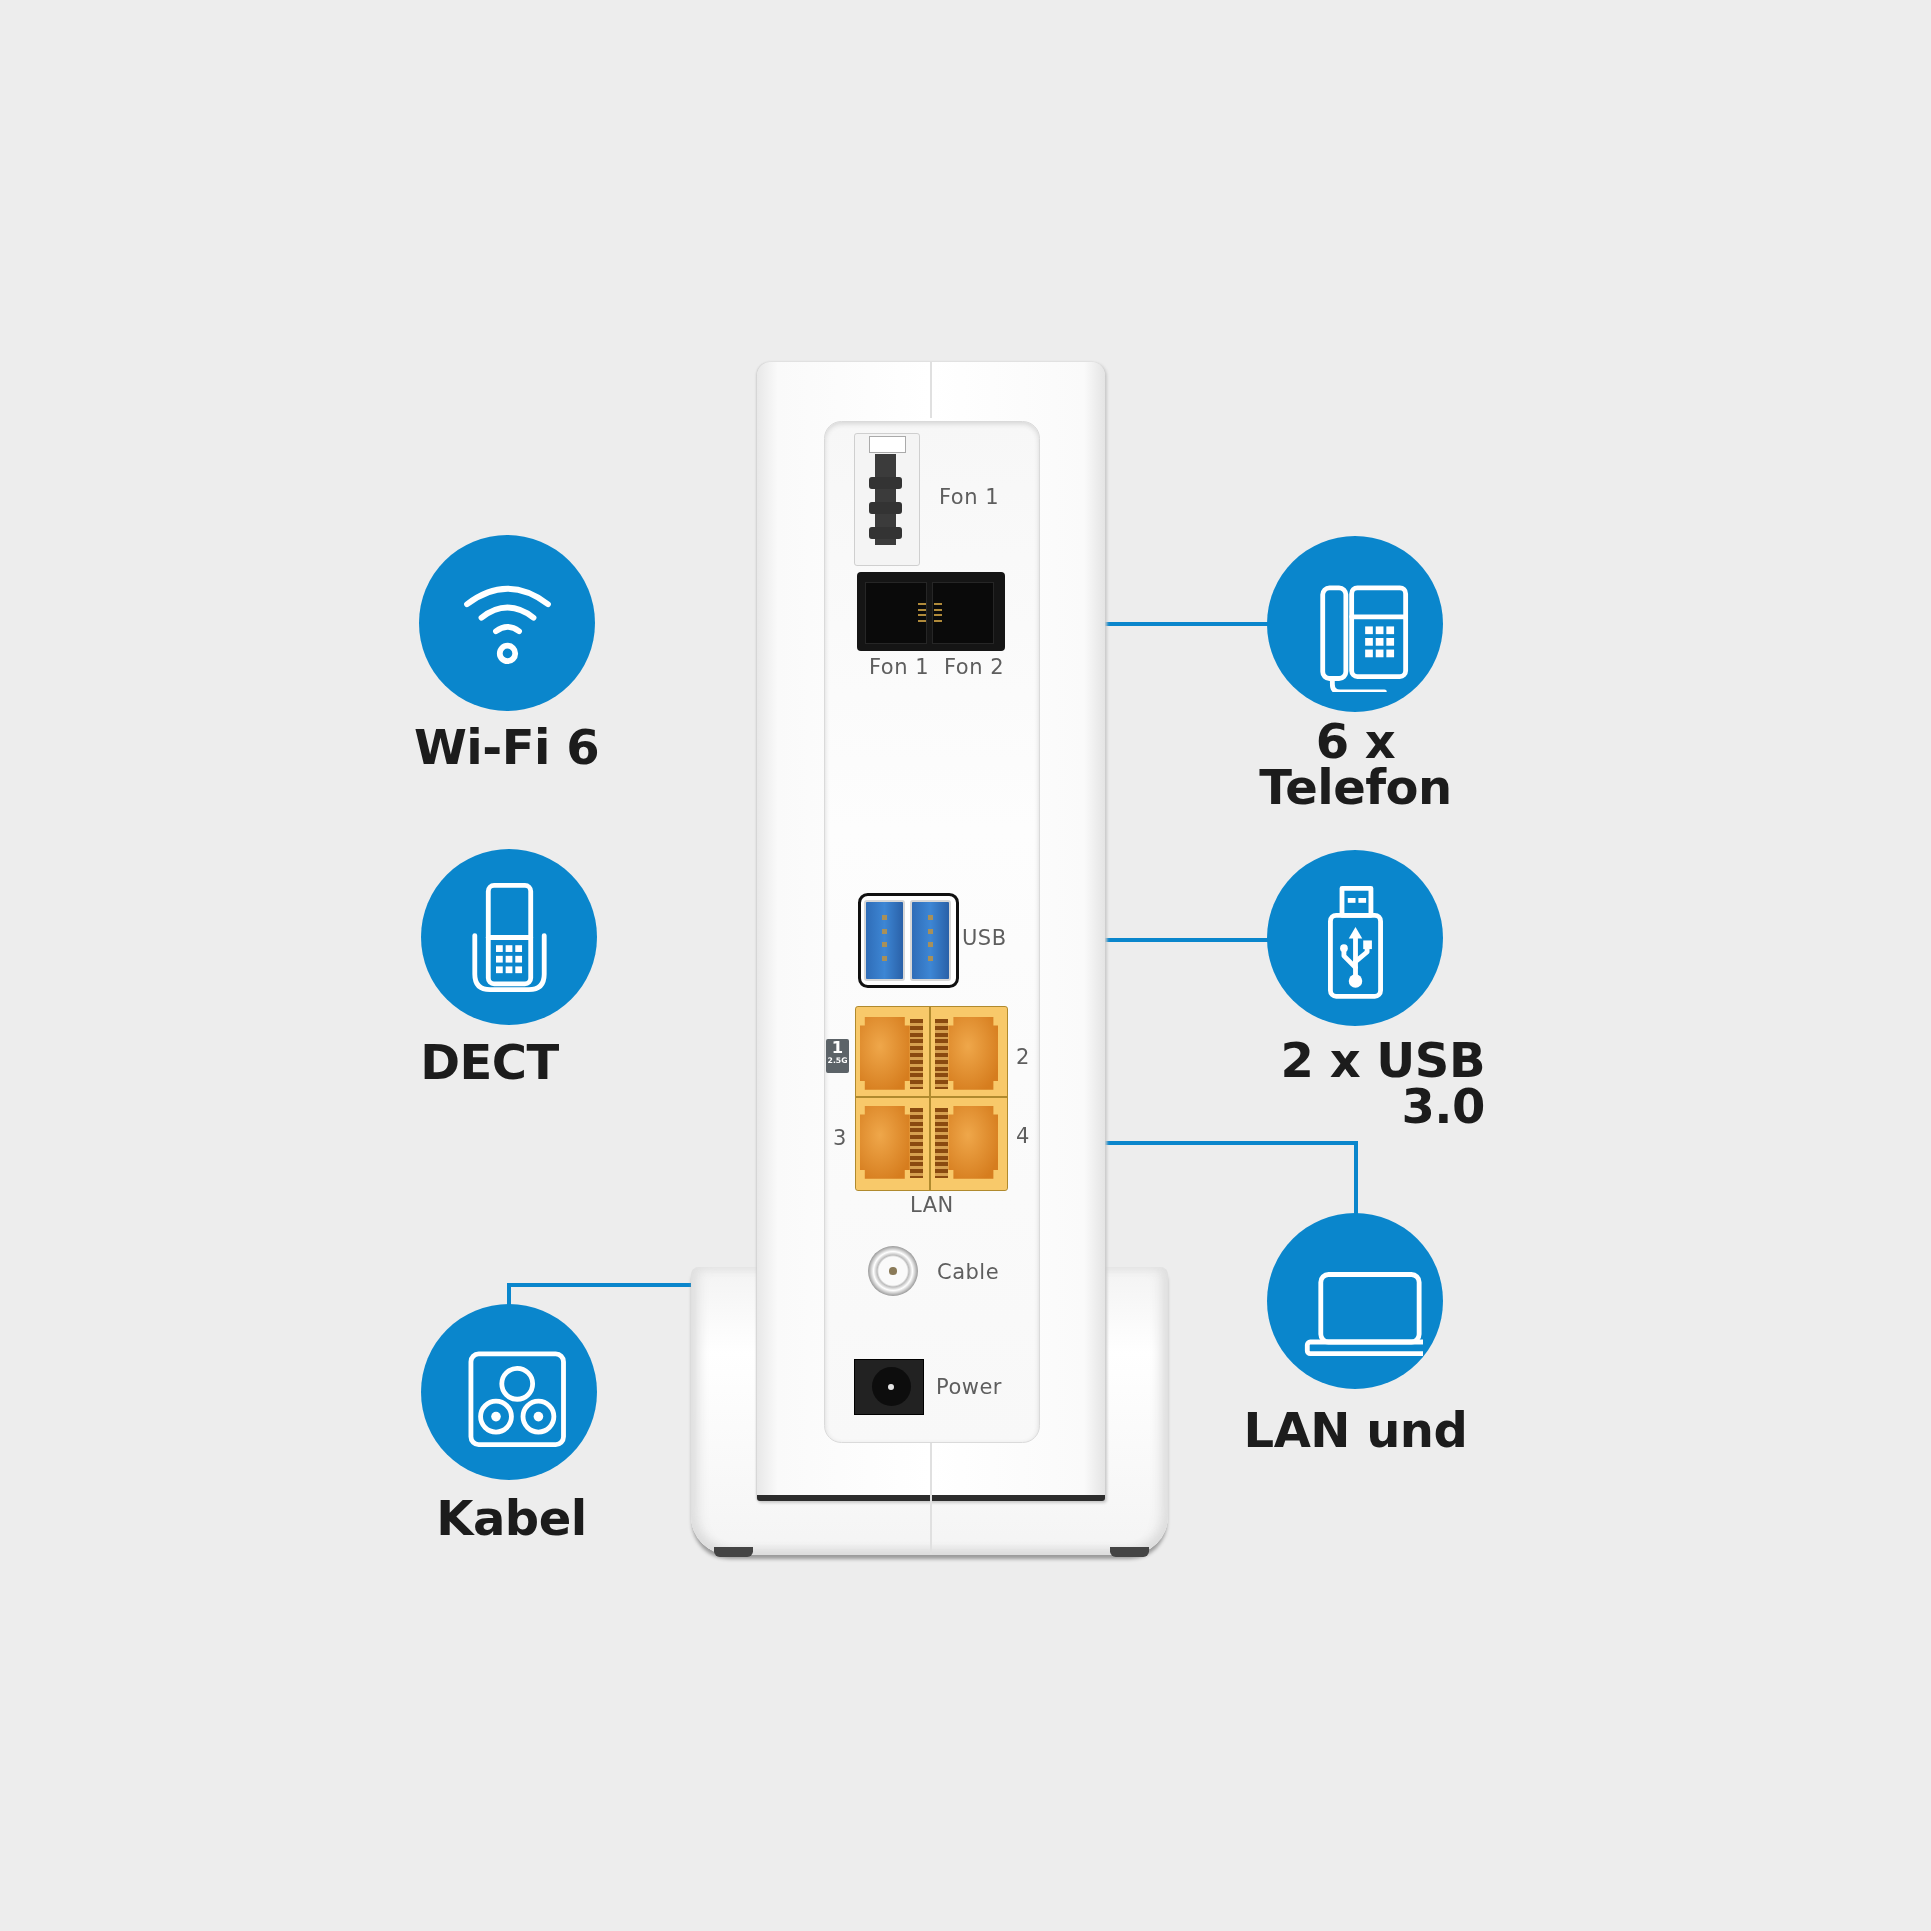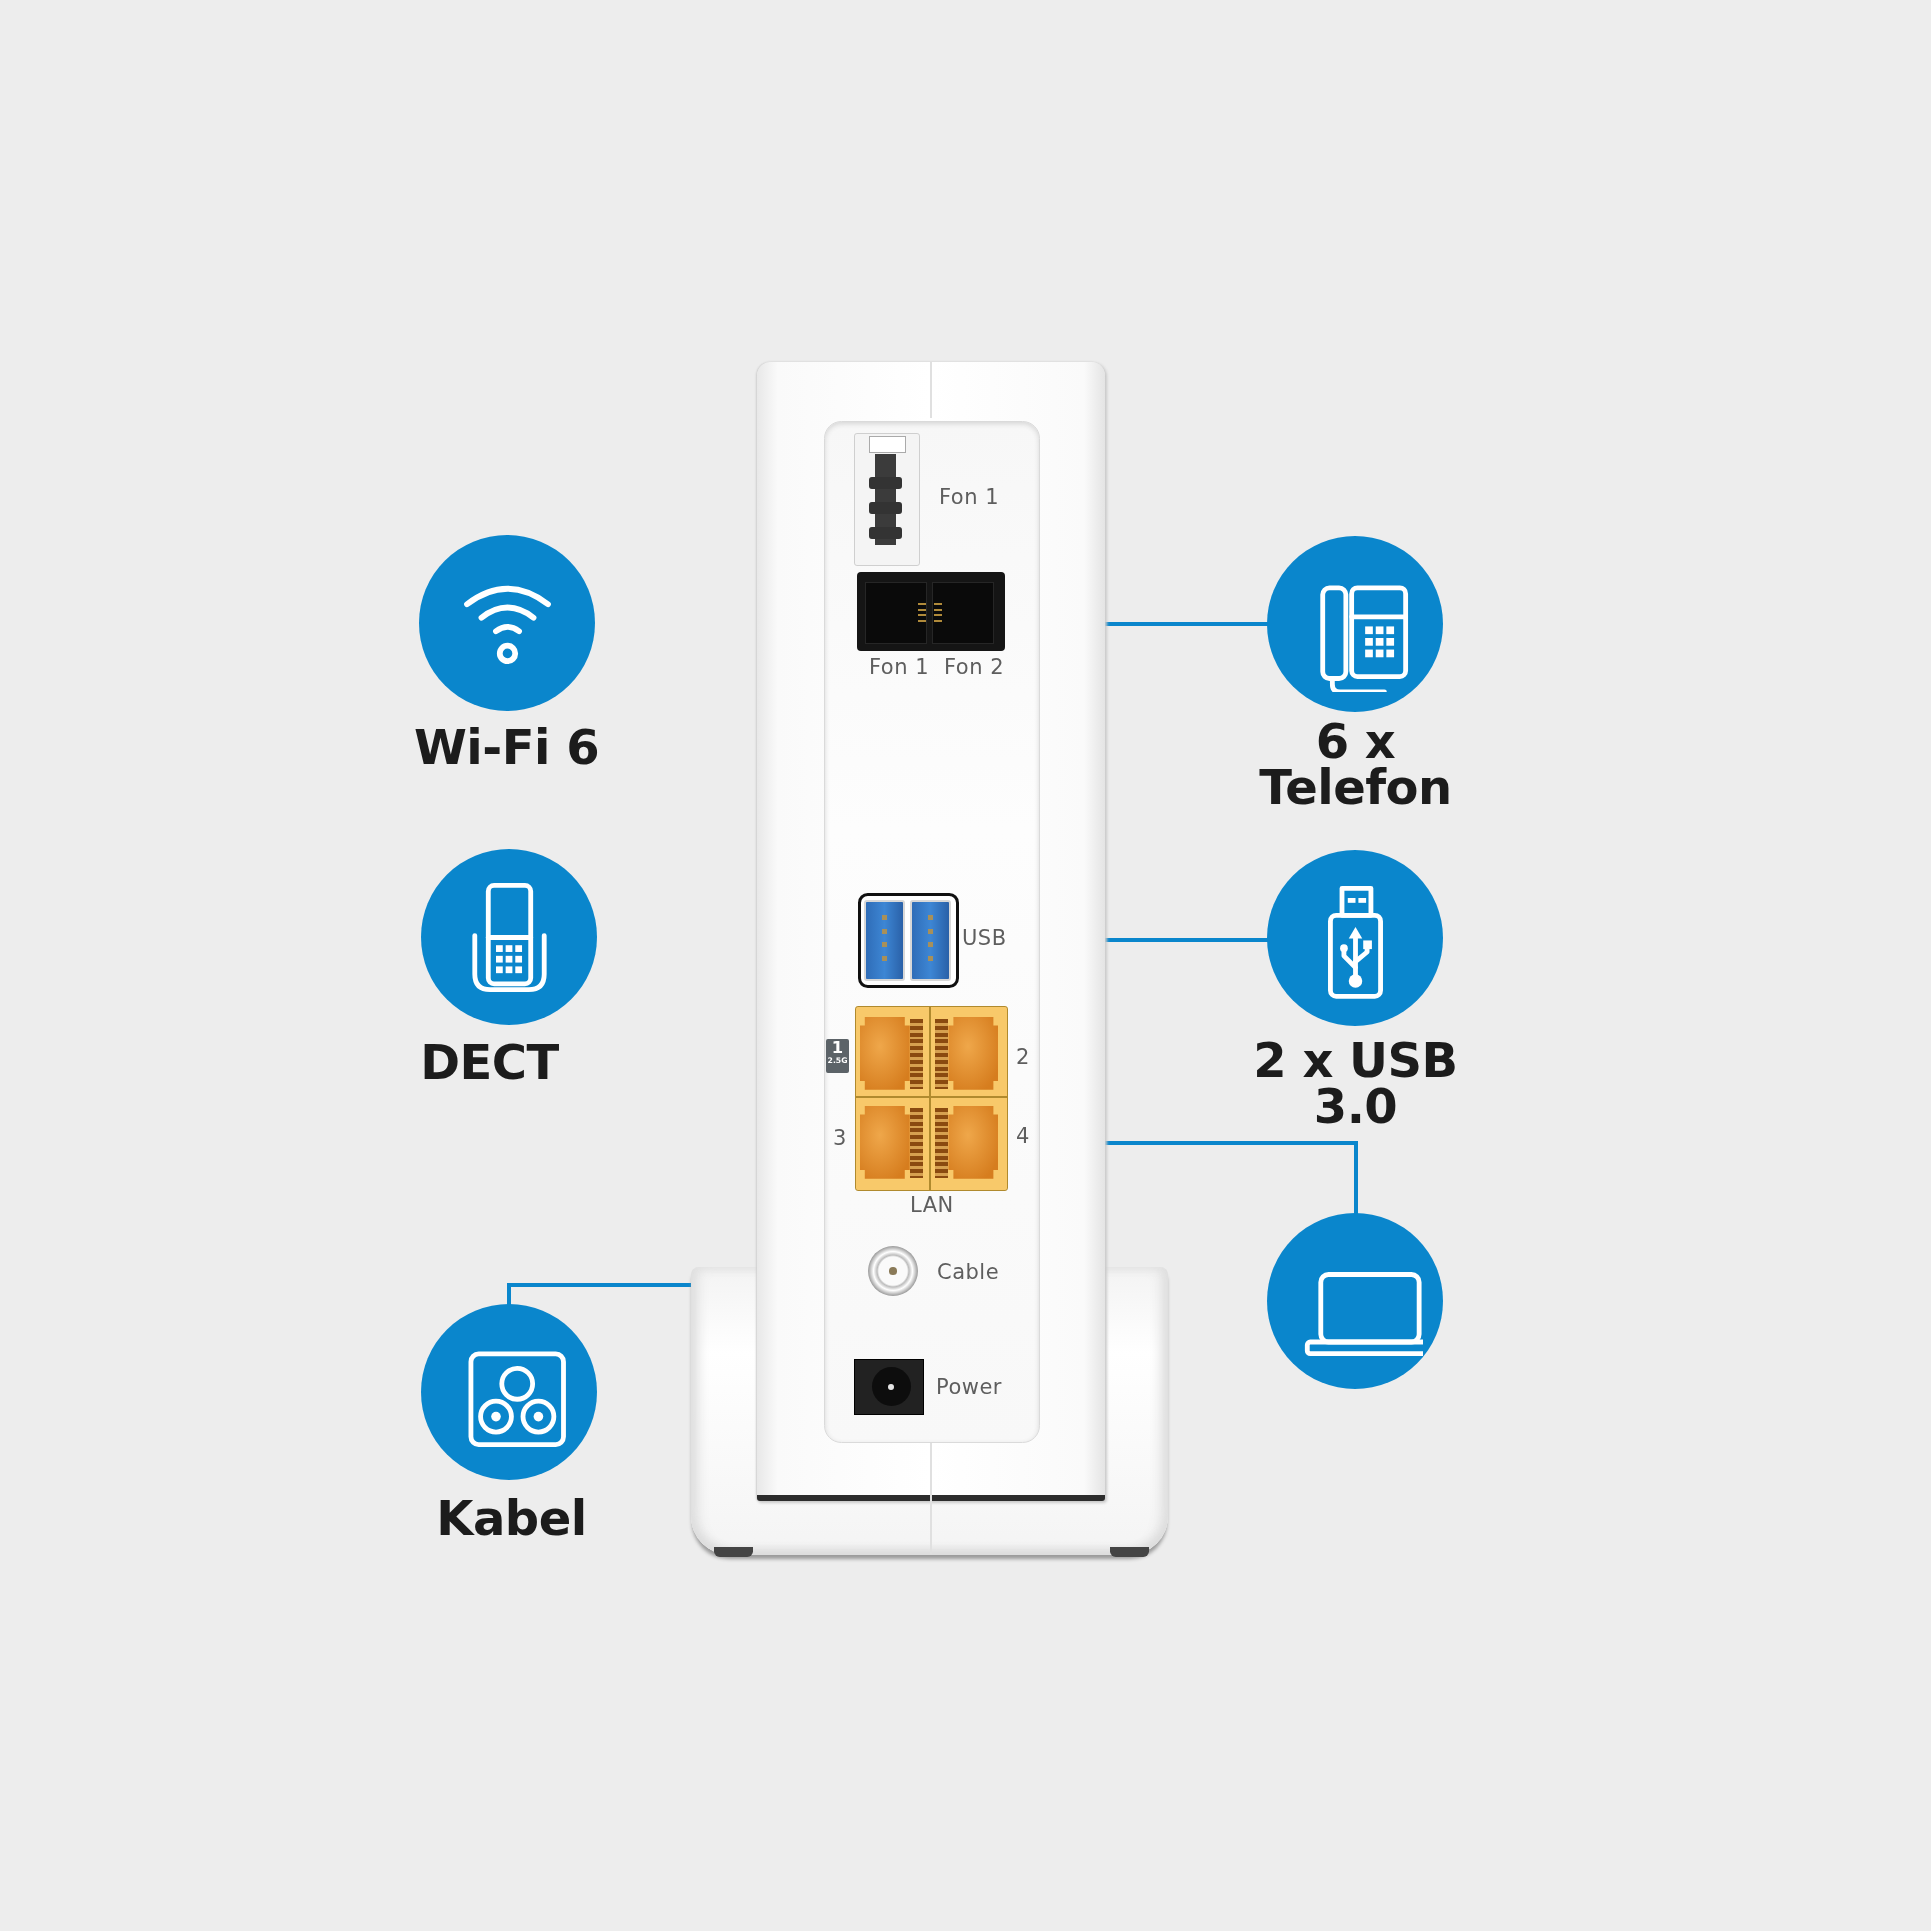--- a/index.html
+++ b/index.html
@@ -273,28 +273,29 @@
       <g fill="#fff">
         <rect x="62" y="28" width="8" height="5"></rect>
           <rect x="73" y="28" width="8" height="5"></rect>
         <polygon points="70,58 63,70 77,70"></polygon>
         <circle cx="58" cy="80" r="4"></circle>
         <rect x="78" y="72" width="9" height="9"></rect>
         <circle cx="70" cy="114" r="7"></circle>
       </g>
     </svg>
   </div>
-  <div class="feature-label" style="left:1226px; top:1037px; width:259px;">2 x USB 3.0</div>
+  <div class="feature-label" style="left:1226px; top:1037px; width:259px;text-align:right;">2 x USB 3.0</div>
 </div>
 
 <div>
   <div class="feature-circle" style="left:1267px; top:1213px;">
     <svg viewBox="0 0 140 140">
       <g fill="none" stroke="#fff" stroke-width="5" stroke-linejoin="round">
         <rect x="34" y="42" width="102" height="70" rx="8"></rect>
         <rect x="20" y="112" width="128" height="12" rx="3"></rect>
       </g>
     </svg>
   </div>
   <div class="feature-label" style="left:1178px; top:1406px; width:355px; line-height:48px;">
+    <div>LAN und</div>
   </div>
 </div>
 
 
 </body></html>

